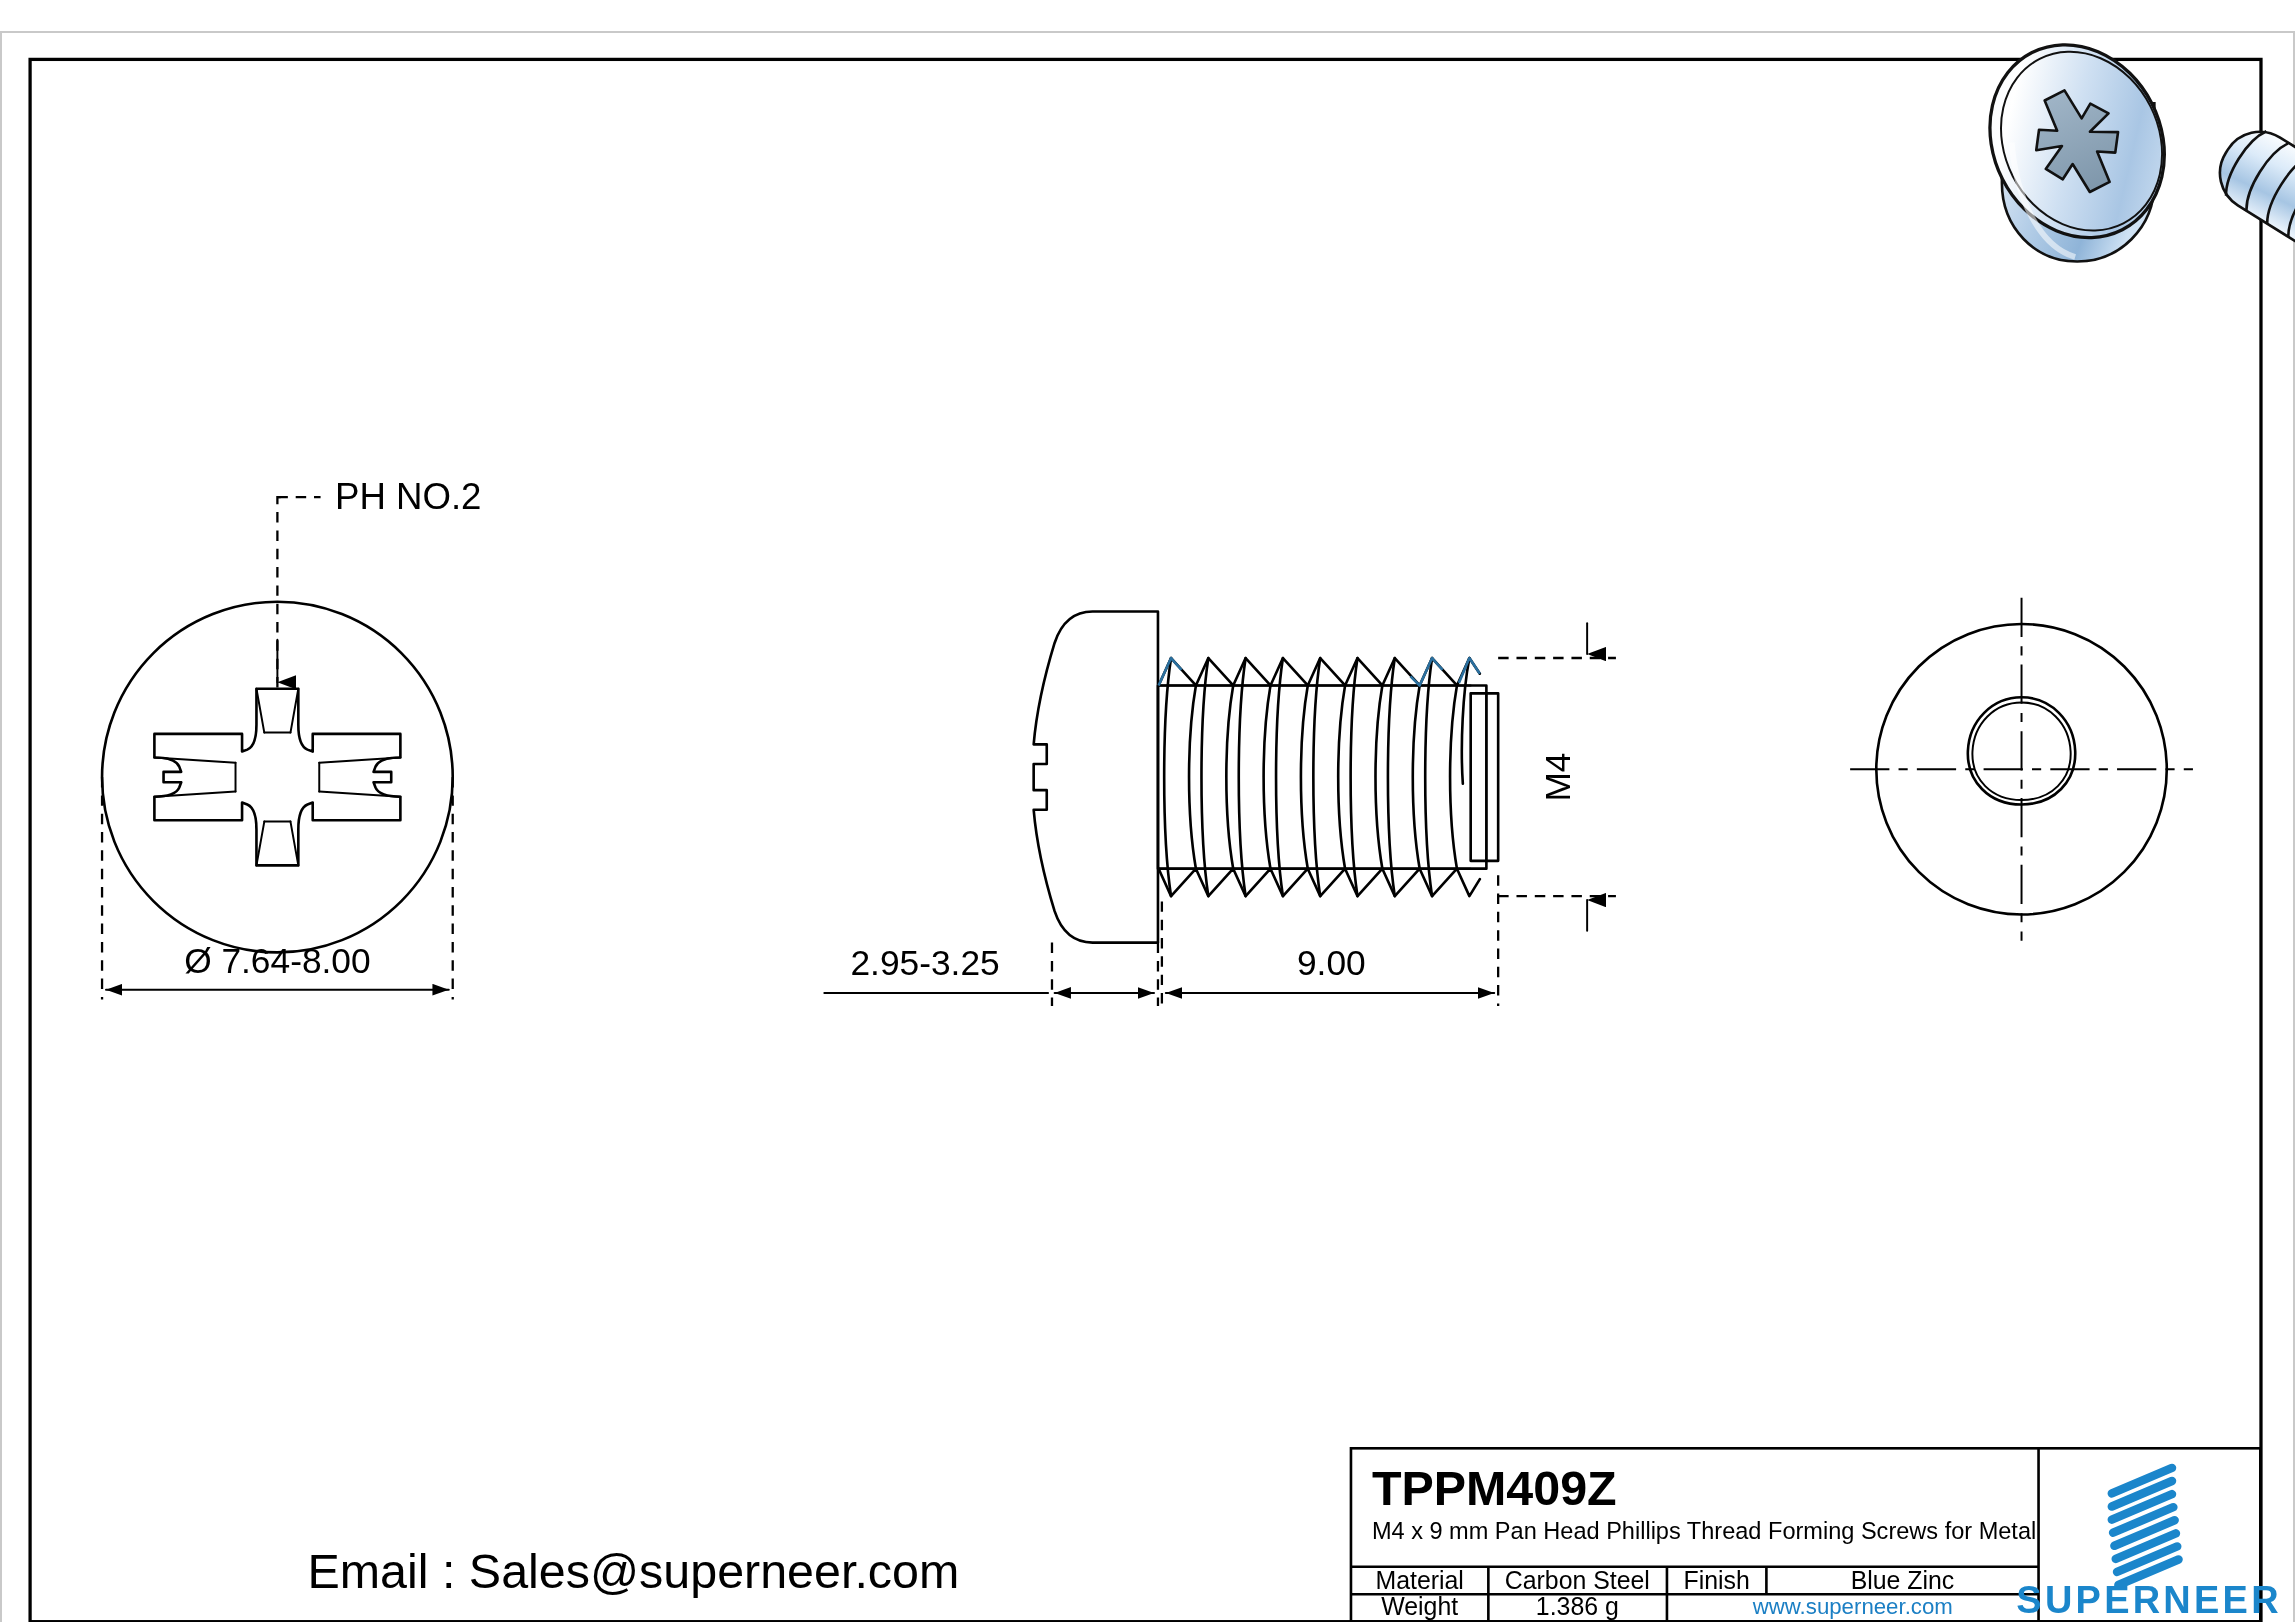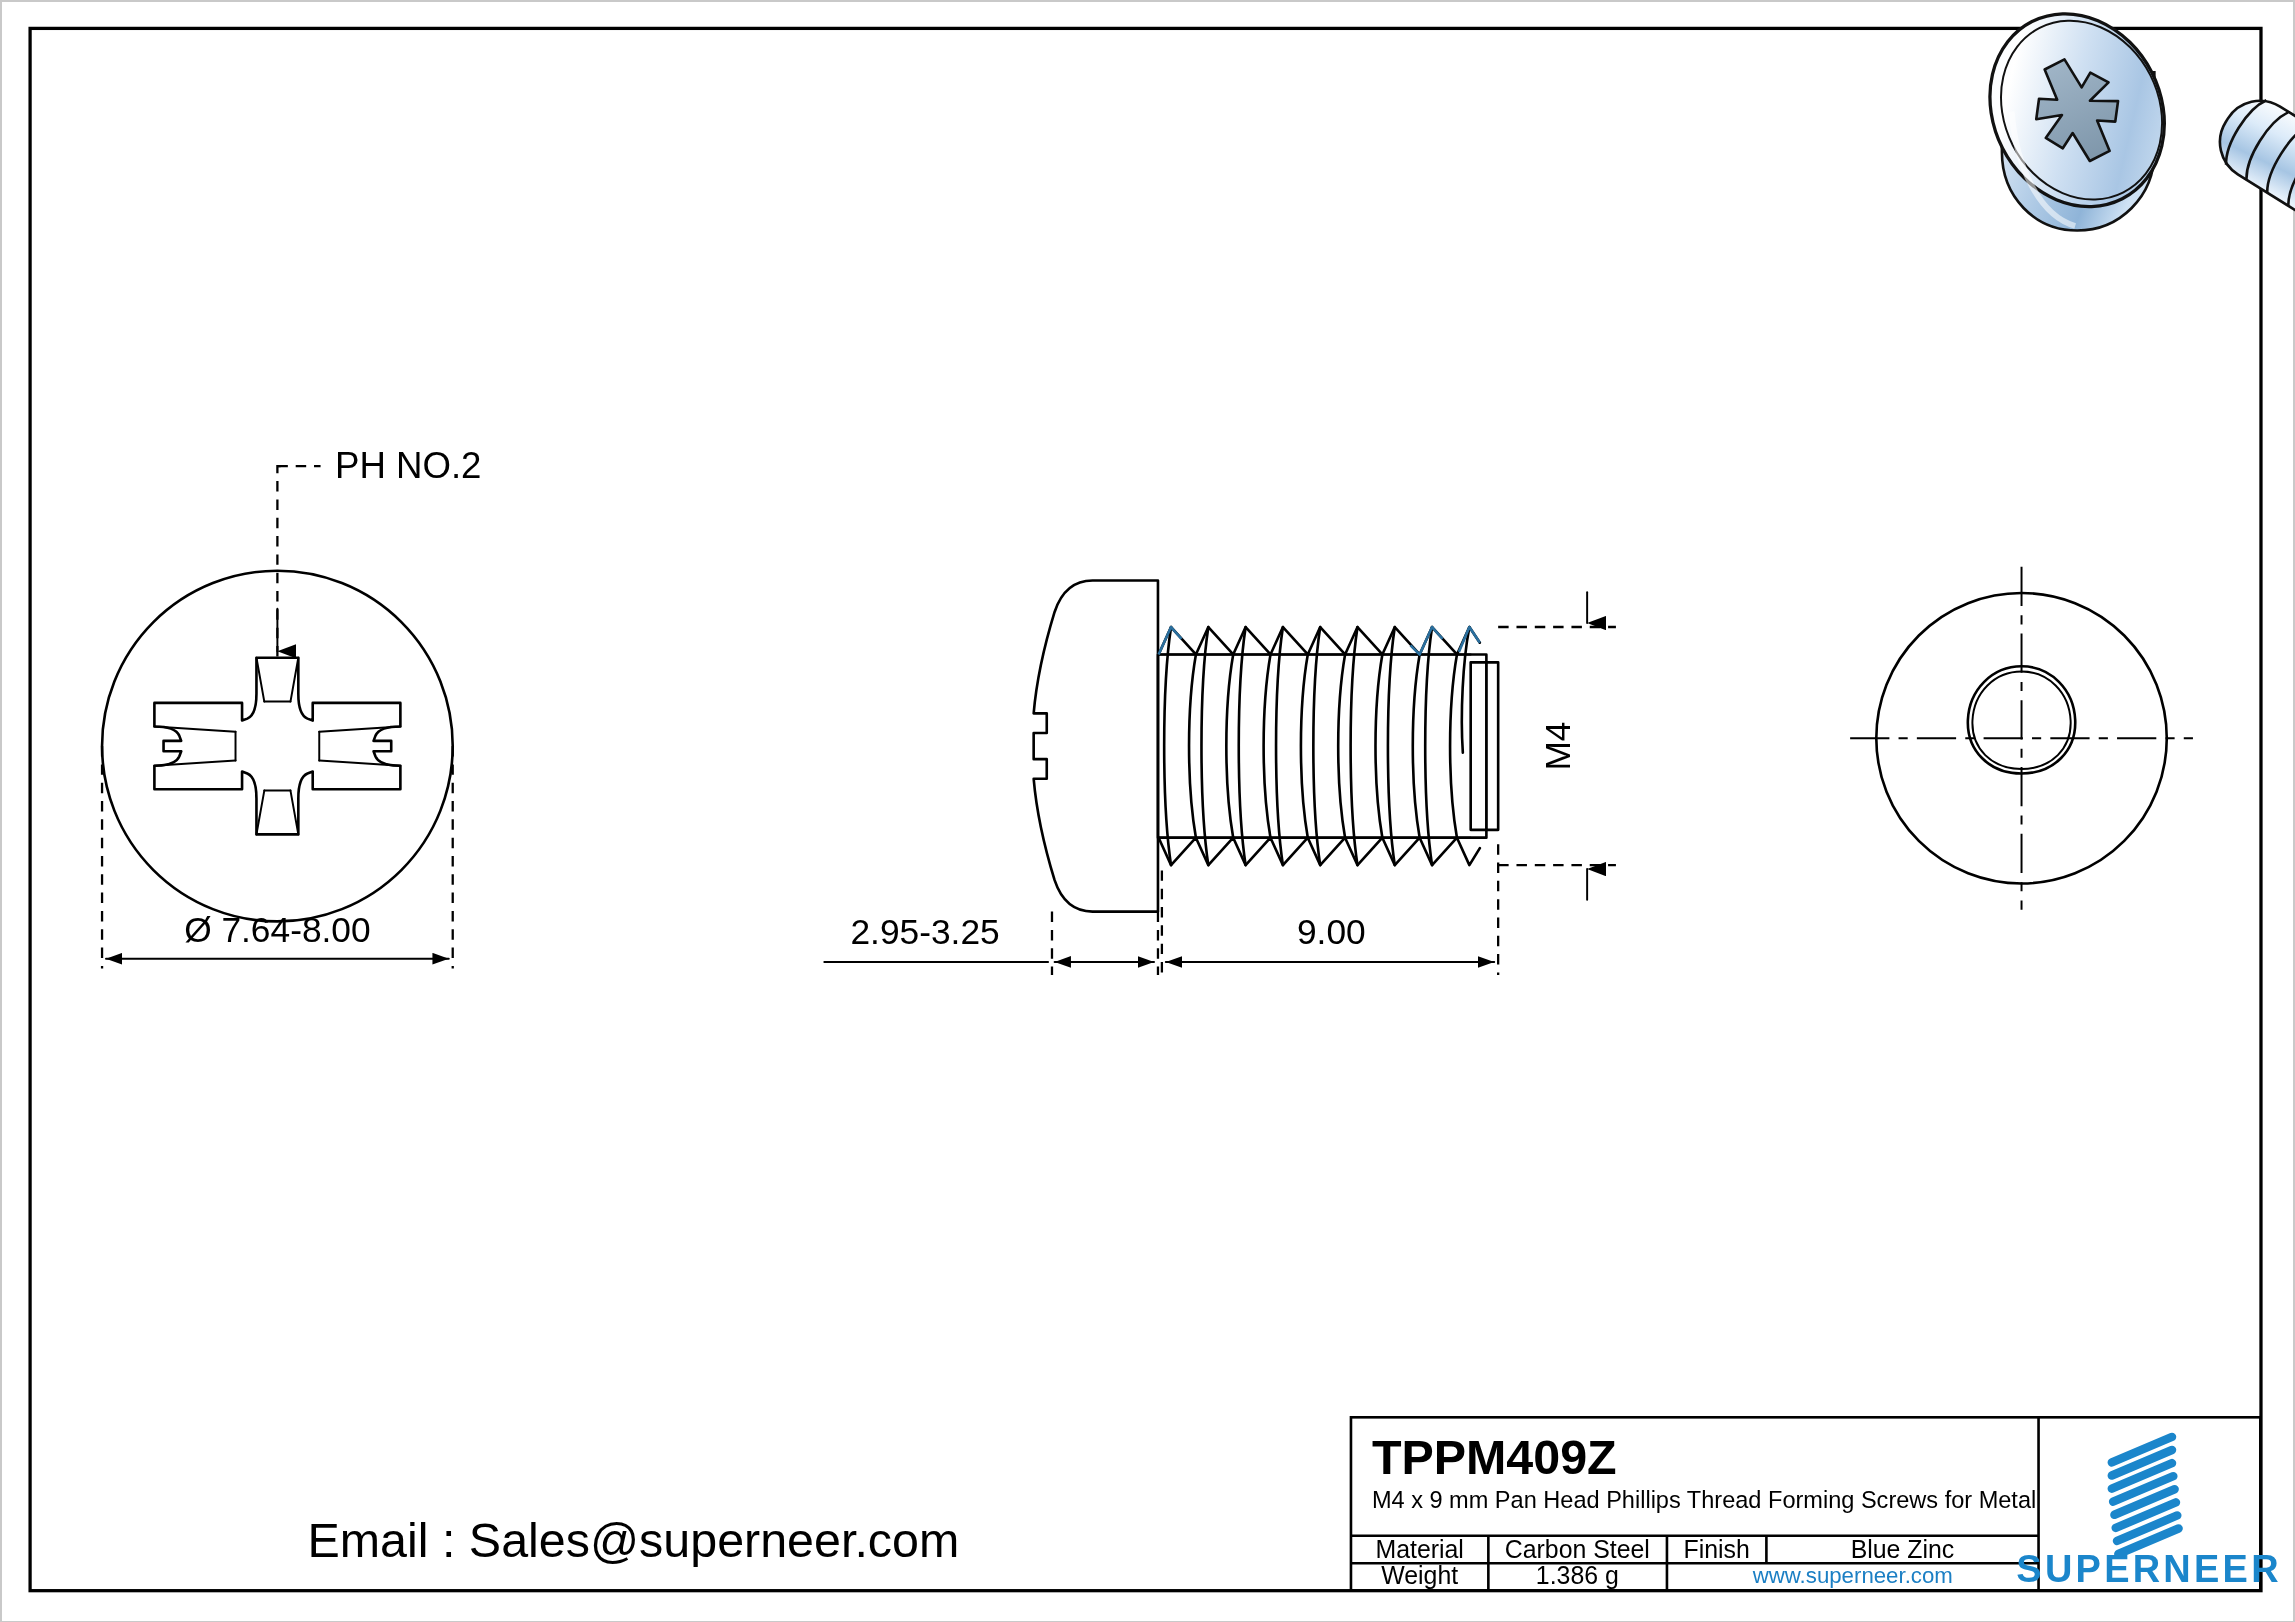--- a/index.html
+++ b/index.html
@@ -1,18 +1,18 @@
 <!DOCTYPE html>
 <html style="font-size:10.5px"><head>
 <meta charset="utf-8">
 <style>
   html,body{margin:0;padding:0;background:#ffffff;}
   body{width:2295px;height:1623px;position:relative;overflow:hidden;
        font-family:"Liberation Sans", sans-serif;}
-  #sheet{position:absolute;inset:0;width:2295px;height:1370px;}
+  #sheet{position:absolute;inset:0;width:2295px;height:1370px;margin-top:31px;}
   .outer-edge{position:absolute;left:0;top:0;width:2295px;height:1623px;
               box-sizing:border-box;border:2px solid #c9c9c9;}
   svg{position:absolute;left:0;top:0;}
   
   .ln{fill:none;stroke:#000;stroke-width:4;stroke-linecap:round;stroke-linejoin:round;}
   .ln-thin{fill:none;stroke:#000;stroke-width:3;stroke-linecap:round;}
   .ln-frame{fill:none;stroke:#000;stroke-width:5;}
   .ln-tbl{fill:none;stroke:#000;stroke-width:4;}
   .dash-s{fill:none;stroke:#000;stroke-width:3.5;stroke-dasharray:16 12;}
   .center{fill:none;stroke:#000;stroke-width:3;stroke-dasharray:60 14 14 14;}

